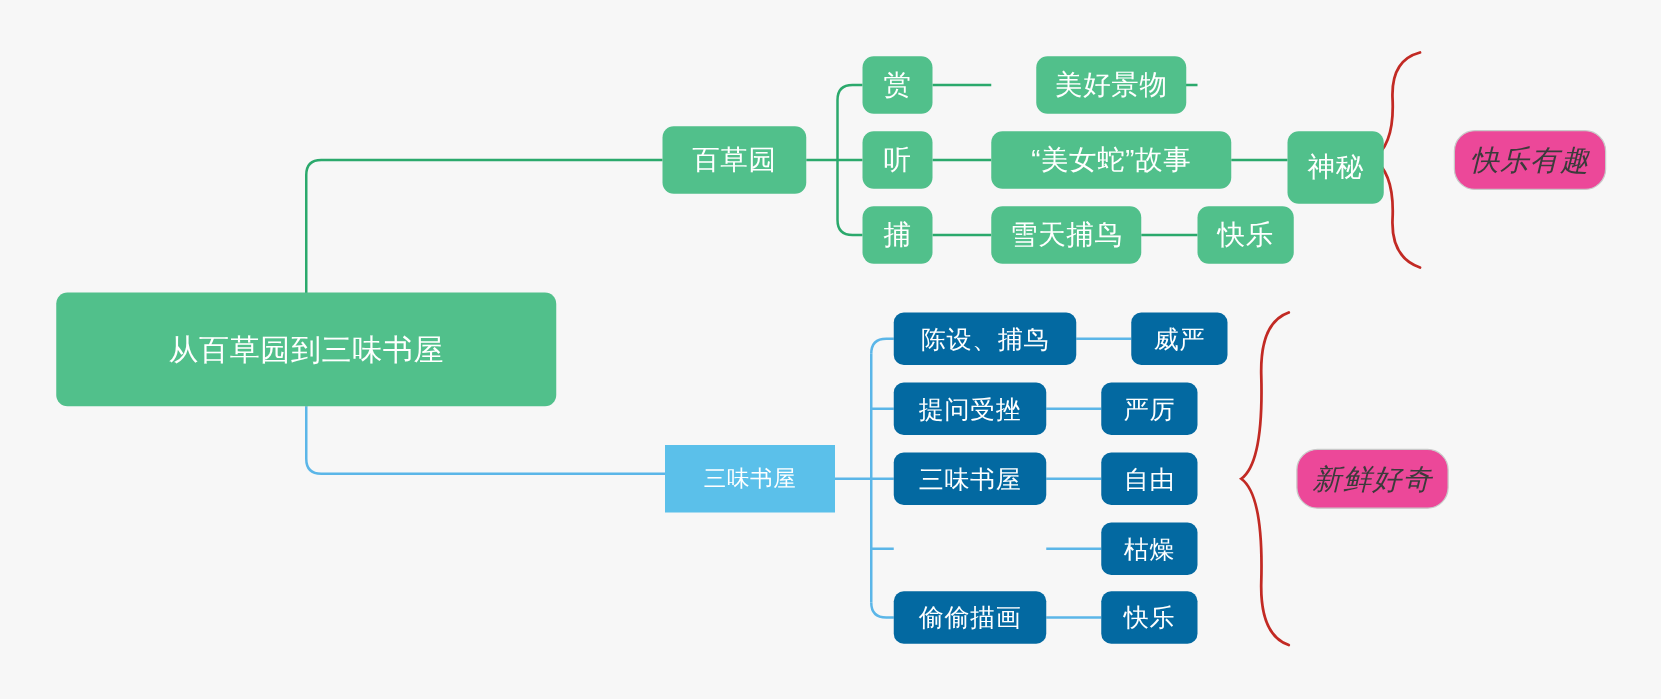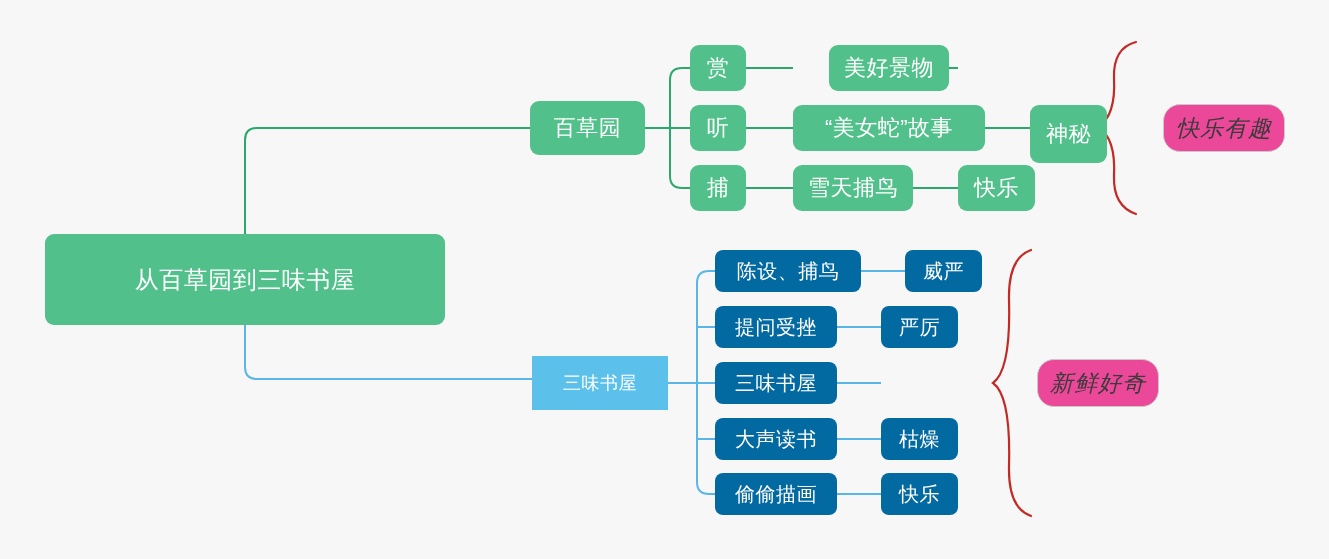--- a/index.html
+++ b/index.html
@@ -175,24 +175,24 @@
   <div class="node blue" style="left:715px; top:306px; width:122px; height:42px;">
     <span>提问受挫</span>
   </div>
   <div class="node blue" style="left:881px; top:306px; width:77px; height:42px;">
     <span>严厉</span>
   </div>
 
   <div class="node blue" style="left:715px; top:362px; width:122px; height:42px;">
     <span>三味书屋</span>
   </div>
-
-  <div class="node blue" style="left:715px; top:418px; width:122px; height:42px;">
-    <span>大声读书</span>
-  </div>
+  <div class="node blue" style="left:881px; top:362px; width:77px; height:42px;">
+    <span>自由</span>
+  </div>
+
   <div class="node blue" style="left:881px; top:418px; width:77px; height:42px;">
     <span>枯燥</span>
   </div>
 
   <div class="node blue" style="left:715px; top:473px; width:122px; height:42px;justify-content:center;">
     <span>偷偷描画</span>
   </div>
   <div class="node blue" style="left:881px; top:473px; width:77px; height:42px;">
     <span>快乐</span>
   </div>

